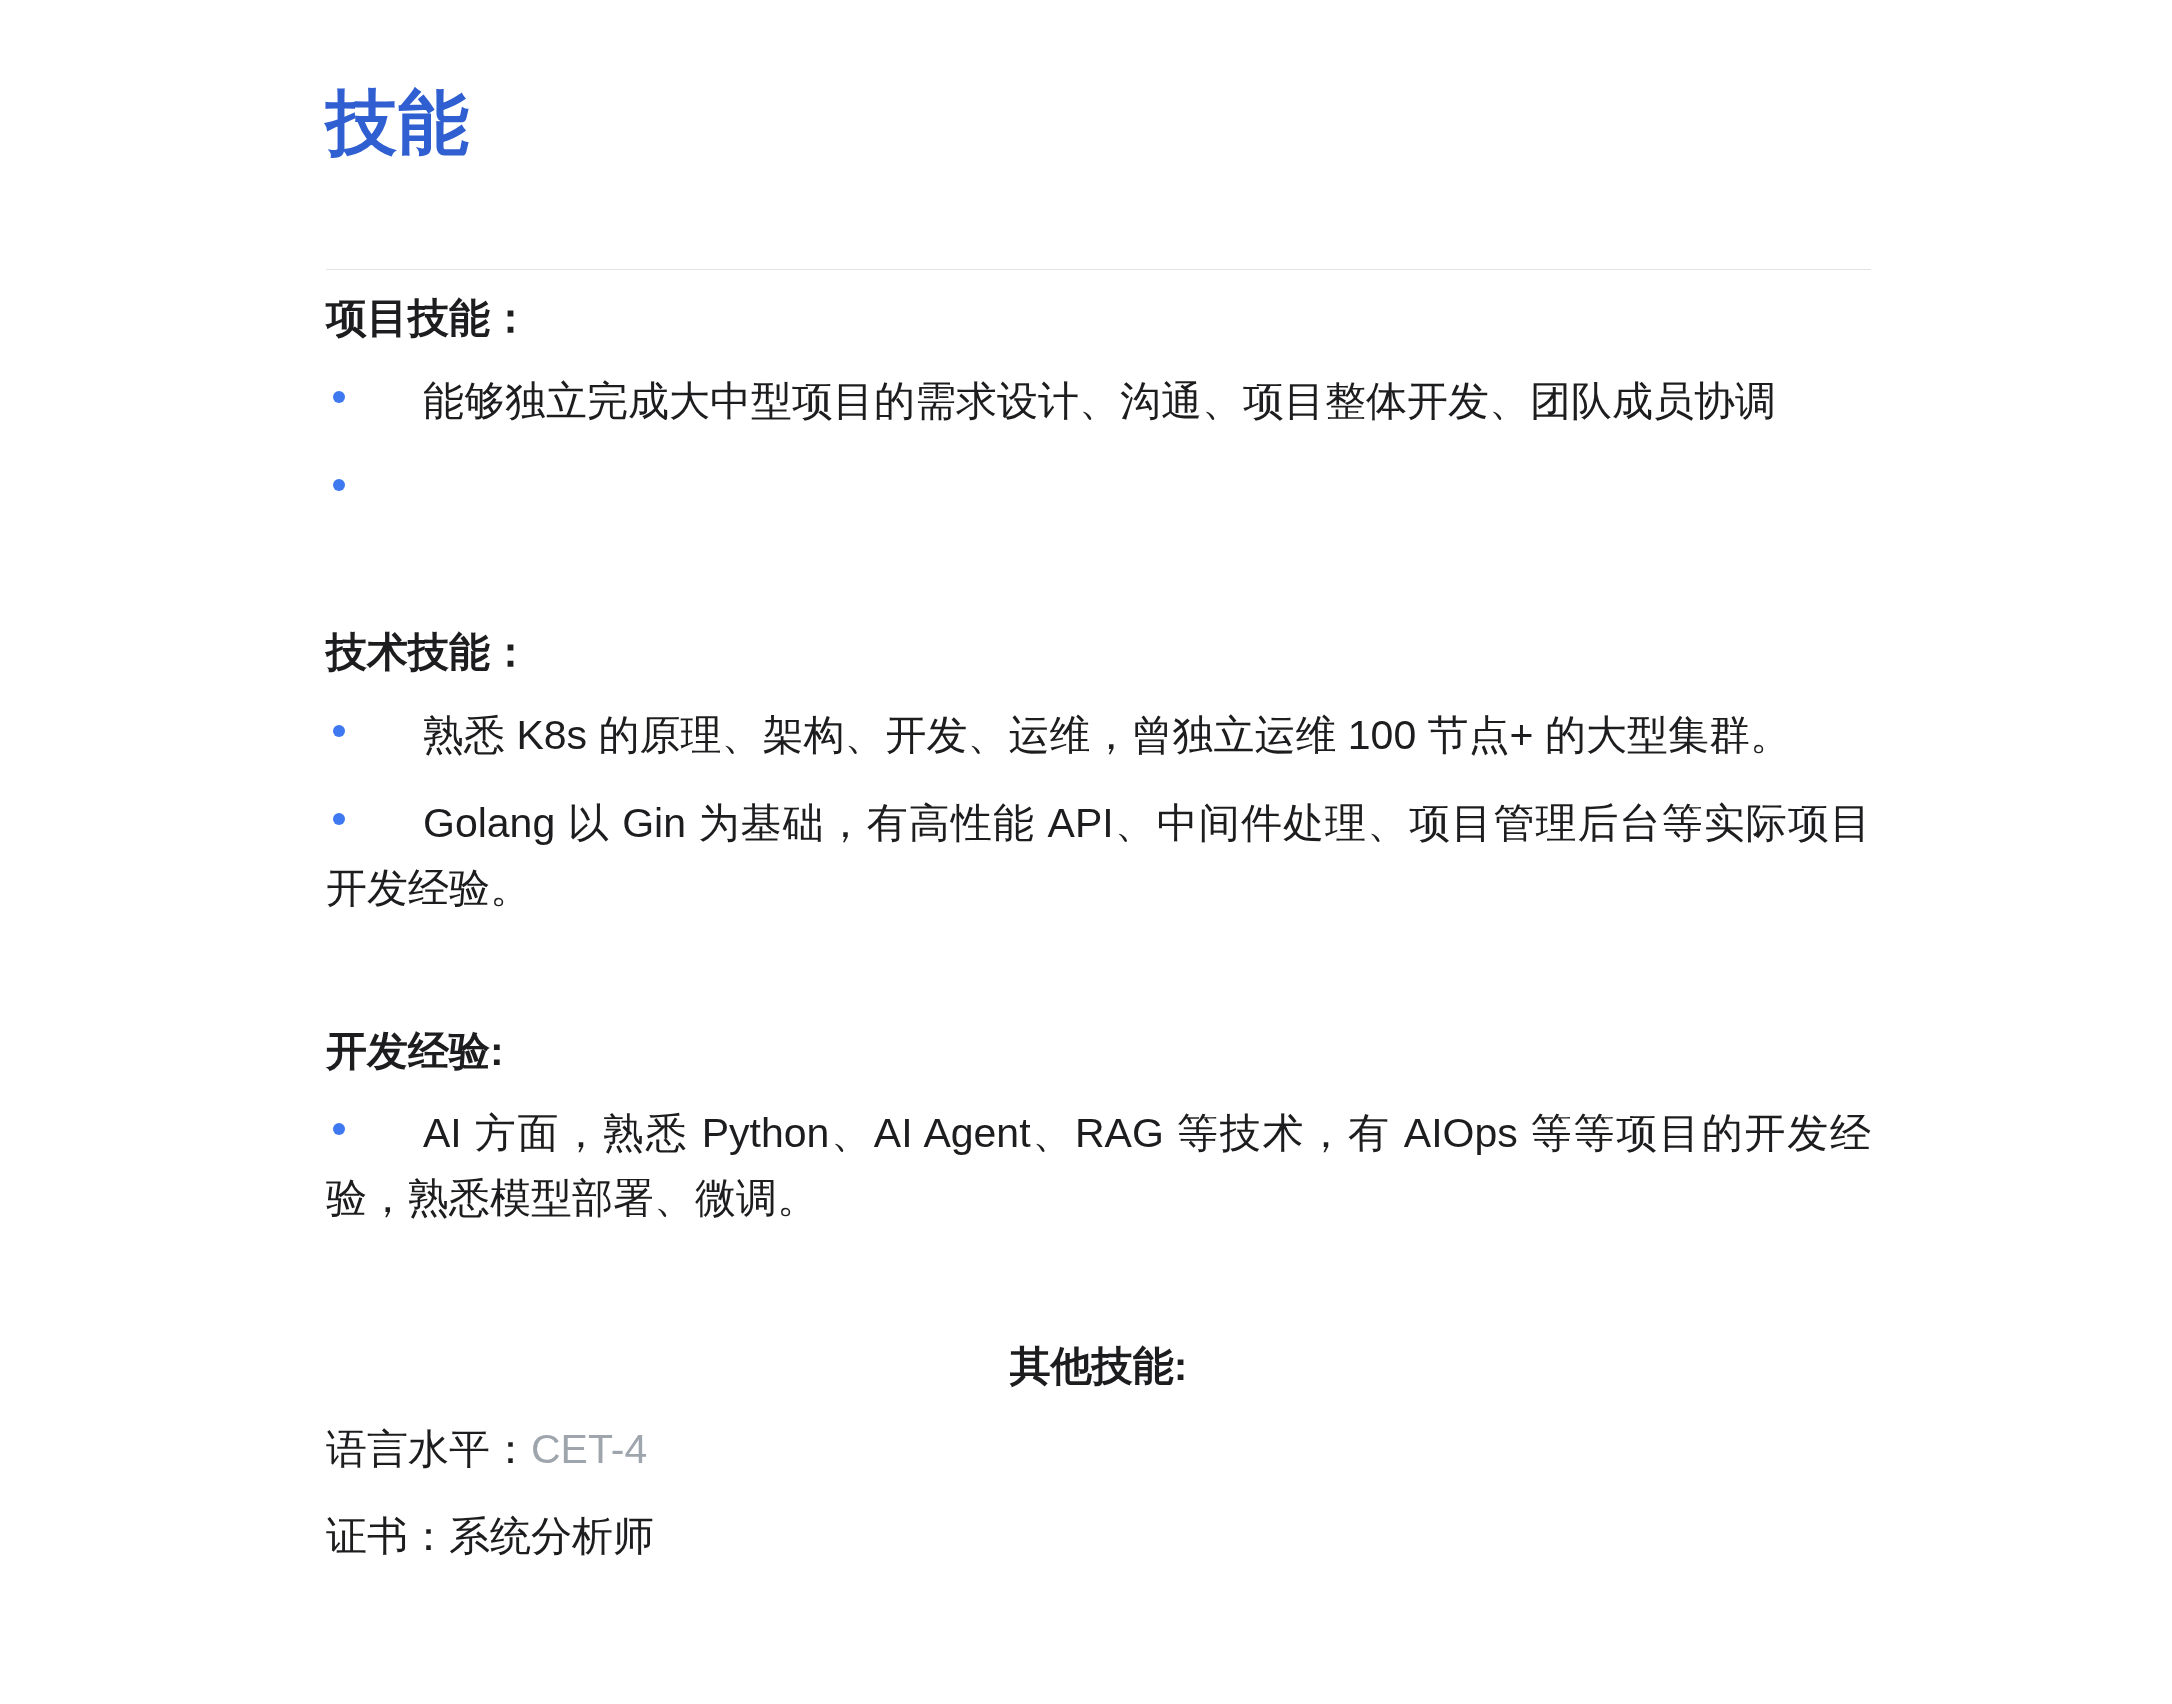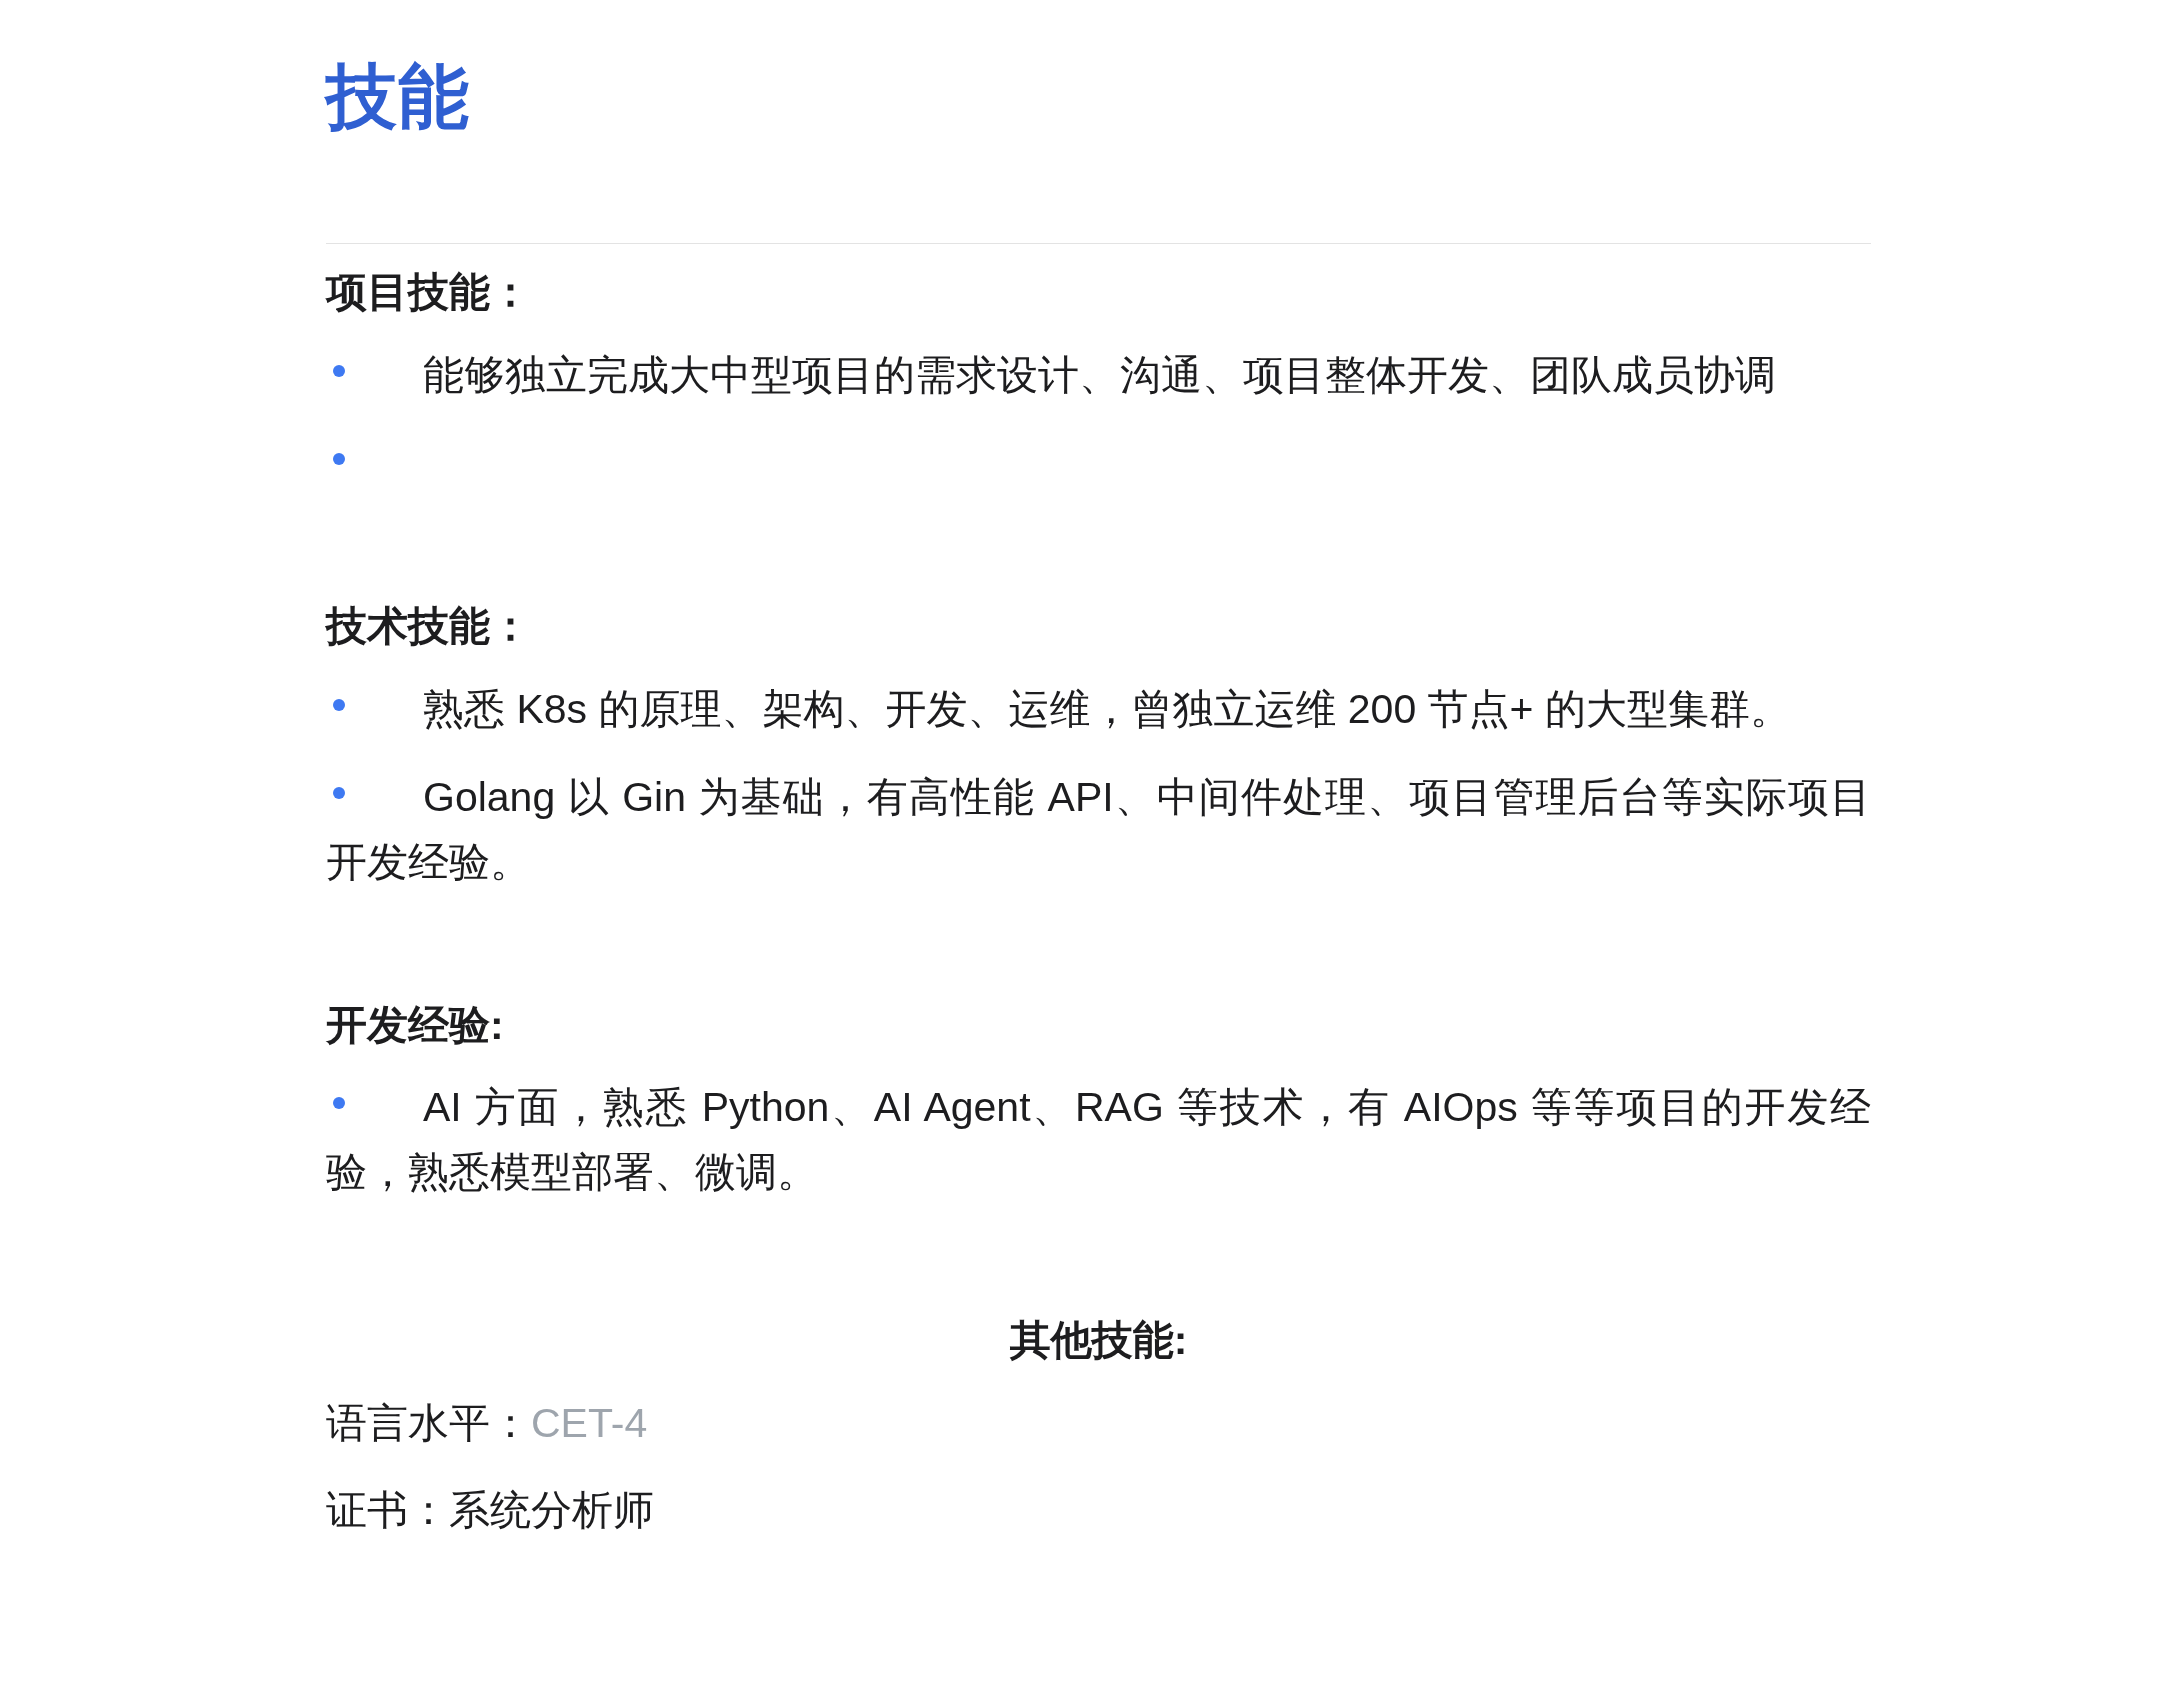--- a/index.html
+++ b/index.html
@@ -8,21 +8,21 @@
     background: #ffffff;
   }
   body {
     width: 2172px;
     height: 1704px;
     overflow: hidden;
     font-family: "Liberation Sans", "DejaVu Sans", sans-serif;
     color: var(--text-color, #1d1d1f);
   }
   .content {
-    padding: 54px 301px 0 326px; 
+    padding: 80px 301px 0 326px; 
   }
   .page-title {
     margin: 0;
     font-size: 71px;
     line-height: 1.2;
     font-weight: 700;
     color: var(--title-color, #2f5fd1);
     letter-spacing: 1.1px;
   }
   .divider {
@@ -101,21 +101,21 @@
       <span class="line"><span class="bullet-mark"><span class="bullet-dot"></span></span><span>能够独立完成大中型项目的需求设计、沟通、项目整体开发、团队成员协调</span></span>
     </p>
     <p class="bullet">
       <span class="line"><span class="bullet-mark"><span class="bullet-dot"></span></span></span>
     </p>
   </section>
 
   <section>
     <h2 class="section-heading">技术技能：</h2>
     <p class="bullet">
-      <span class="line"><span class="bullet-mark"><span class="bullet-dot"></span></span><span>熟悉 K8s 的原理、架构、开发、运维，曾独立运维 200 节点+ 的大型集群。</span></span>
+      <span class="line"><span class="bullet-mark"><span class="bullet-dot"></span></span><span>熟悉 K8s 的原理、架构、开发、运维，曾独立运维 100 节点+ 的大型集群。</span></span>
     </p>
     <p class="bullet">
       <span class="line line-justify"><span class="bullet-mark"><span class="bullet-dot"></span></span><span>Golang 以 Gin 为基础，有高性能 API、中间件处理、项目管理后台等实际项目</span></span>
       <span class="line">开发经验。</span>
     </p>
   </section>
 
   <section>
     <h2 class="section-heading">开发经验:</h2>
     <p class="bullet">

